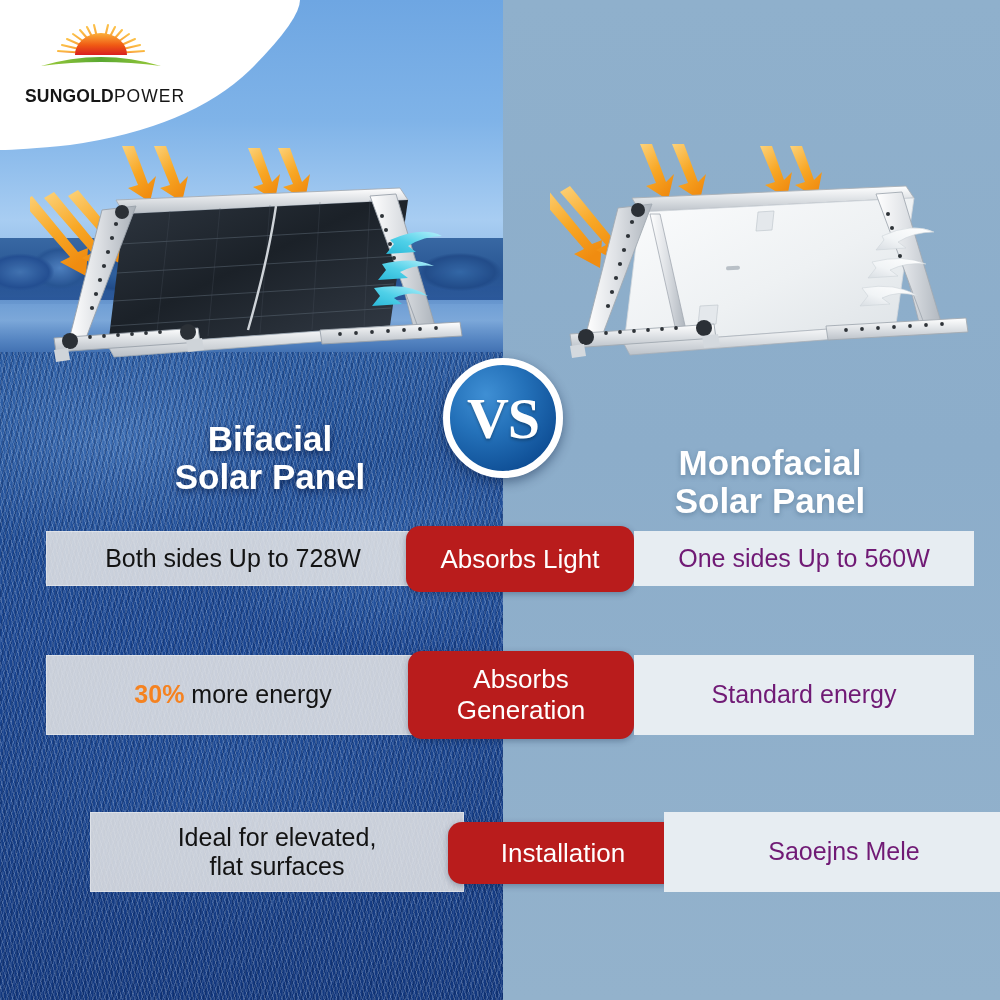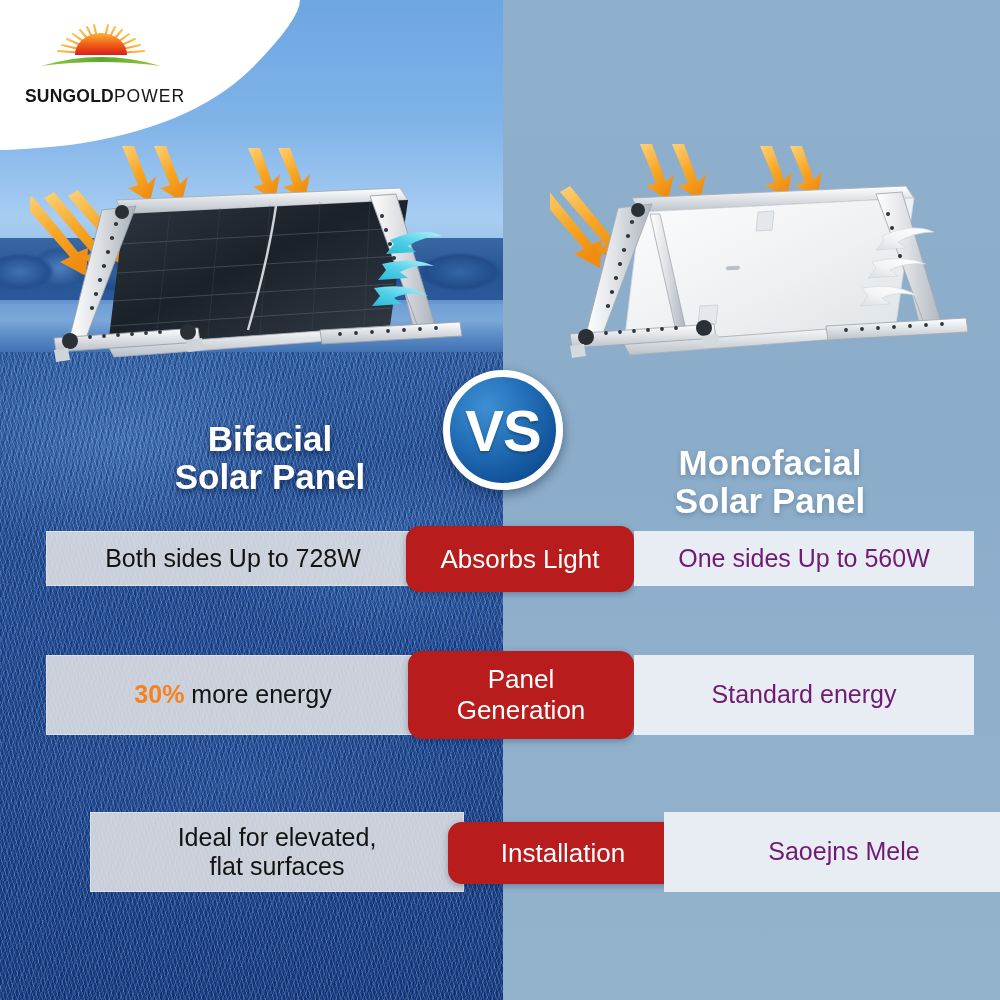--- a/index.html
+++ b/index.html
@@ -70,28 +70,29 @@
   }
   .brand .b1 { font-weight: 800; }
   .brand .b2 { font-weight: 300; letter-spacing: 1px; }
 
   
   .illus { position: absolute; }
   .illus svg { display: block; }
 
   
   .vs-badge {
-    position: absolute; left: 443px; top: 370px; width: 120px; height: 120px;
+    position: absolute; left: 443px; top: 358px; width: 120px; height: 120px;
     border-radius: 50%;
     background: radial-gradient(circle at 34% 28%, #3f8fd4 0%, #2471b9 38%, #0f4f96 78%, #0b3f7d 100%);
     border: 7px solid #ffffff;
     box-shadow: 0 4px 12px rgba(5,25,60,.45);
     display: flex; align-items: center; justify-content: center;
     color: #fff; font-size: 58px; font-weight: 800; letter-spacing: -1px;
     text-shadow: 0 2px 3px rgba(0,0,0,.28);
+    font-family: Liberation Serif, serif;
   }
 
   
   .head {
     position: absolute; text-align: center; color: #ffffff;
     font-weight: 800; font-size: 35px; line-height: 1.08;
   }
   .head-left  { left: 60px;  top: 420px; width: 420px;
     text-shadow: 0 3px 6px rgba(0,20,60,.65); }
   .head-right { left: 560px; top: 420px; width: 420px;
@@ -435,21 +436,21 @@
       <div class="center-badge">Absorbs Light</div>
       <div class="chip chip-right">One sides Up to 560W</div>
     </div>
 
     <div class="row row-2">
       <div class="chip chip-left">
         <span><span class="hl-orange">30%</span><span> more energy</span></span>
       </div>
       <div class="center-badge">
         <span>
-          <span>Panel</span><br>
+          <span>Absorbs</span><br>
           <span>Generation</span>
         </span>
       </div>
       <div class="chip chip-right">Standard energy</div>
     </div>
 
     <div class="row row-3">
       <div class="chip chip-left">
         <span>
           <span>Ideal for elevated,</span><br>

